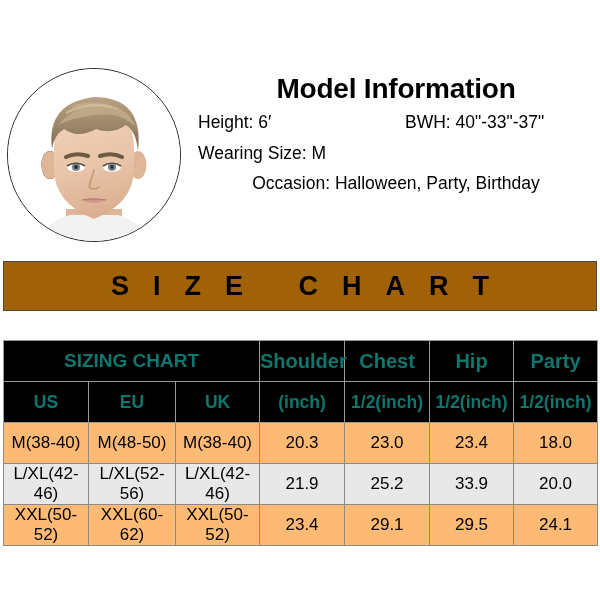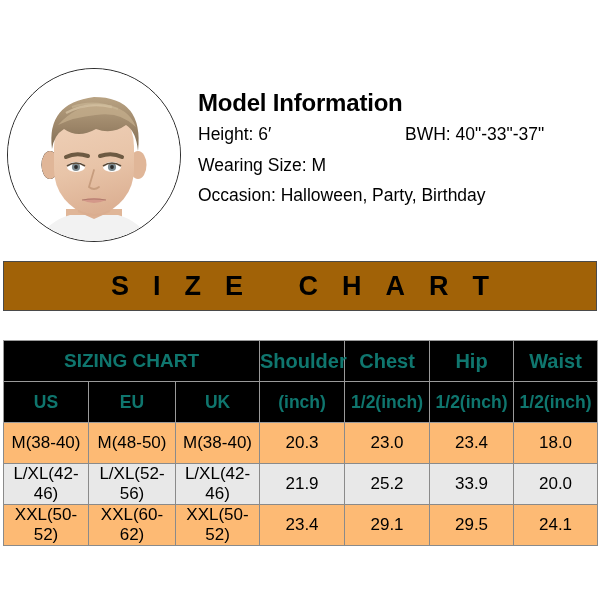--- a/index.html
+++ b/index.html
@@ -39,36 +39,37 @@
   .avatar svg { display: block; width: 100%; height: 100%; }
 
   .model-text {
     position: absolute;
     left: 198px;
     top: 74px;
     width: 396px;
   }
 
   .model-title {
-    font-size: 24px;
+    font-size: 28px;
     font-weight: bold;
     letter-spacing: -0.2px;
     line-height: 1.05;
-    margin: 16px 0 11px 0;
+    margin: 0 0 11px 0;
     white-space: nowrap;
+    text-align: center;
   }
 
   .info-line {
     font-size: 17.5px;
     line-height: 1.0;
     margin-bottom: 13px;
     white-space: nowrap;
     position: relative;
   }
-  .info-line:last-child { margin-bottom: 10px; }
+  .info-line:last-child { margin-bottom: 10px; text-align: center; }
 
   .bwh {
     position: absolute;
     left: 207px;
     top: 0;
   }
 
   
   .size-banner {
     position: absolute;
@@ -219,21 +220,21 @@
       <col style="width:85px">
       <col style="width:84px">
       <col style="width:84px">
   </colgroup>
   <tbody>
     <tr class="hdr hdr-r1">
       <td class="sizing-chart-cell" colspan="3">SIZING CHART</td>
       <td>Shoulder</td>
       <td>Chest</td>
       <td>Hip</td>
-      <td>Waist</td>
+      <td>Party</td>
     </tr>
     <tr class="hdr hdr-r2">
       <td>US</td>
       <td>EU</td>
       <td>UK</td>
       <td>(inch)</td>
       <td>1/2(inch)</td>
       <td>1/2(inch)</td>
       <td>1/2(inch)</td>
     </tr>

